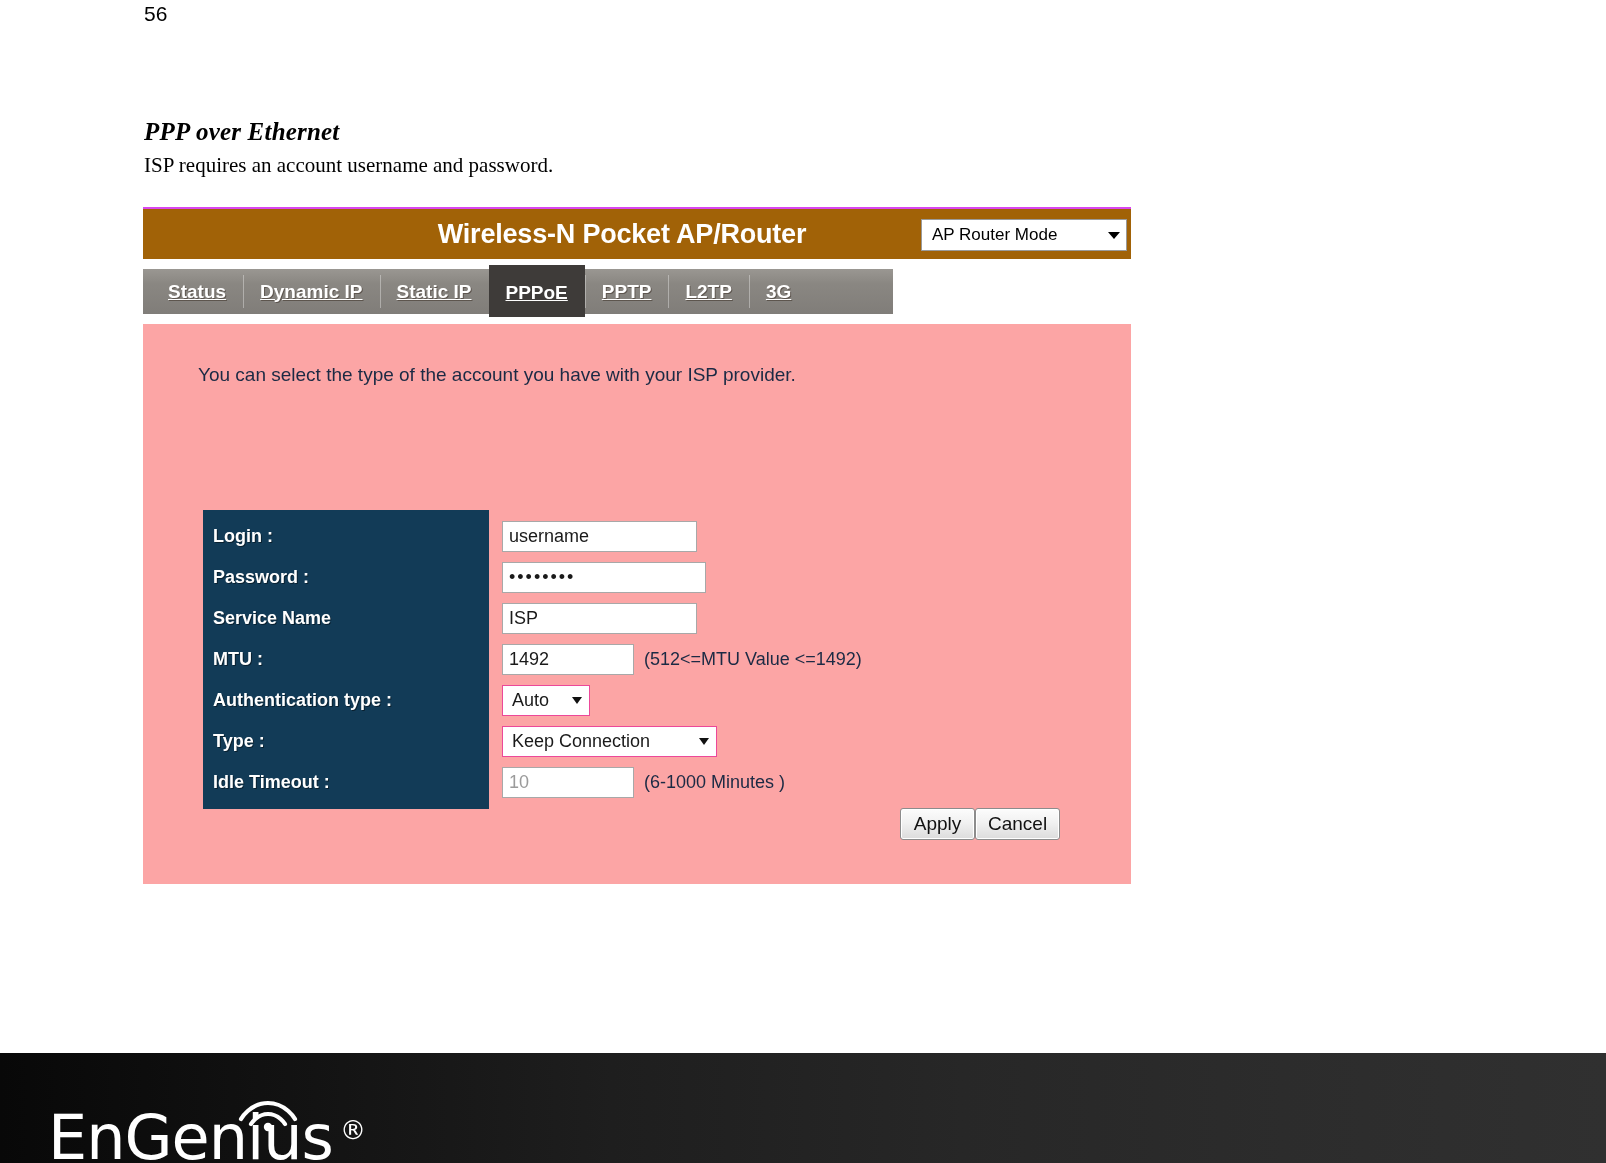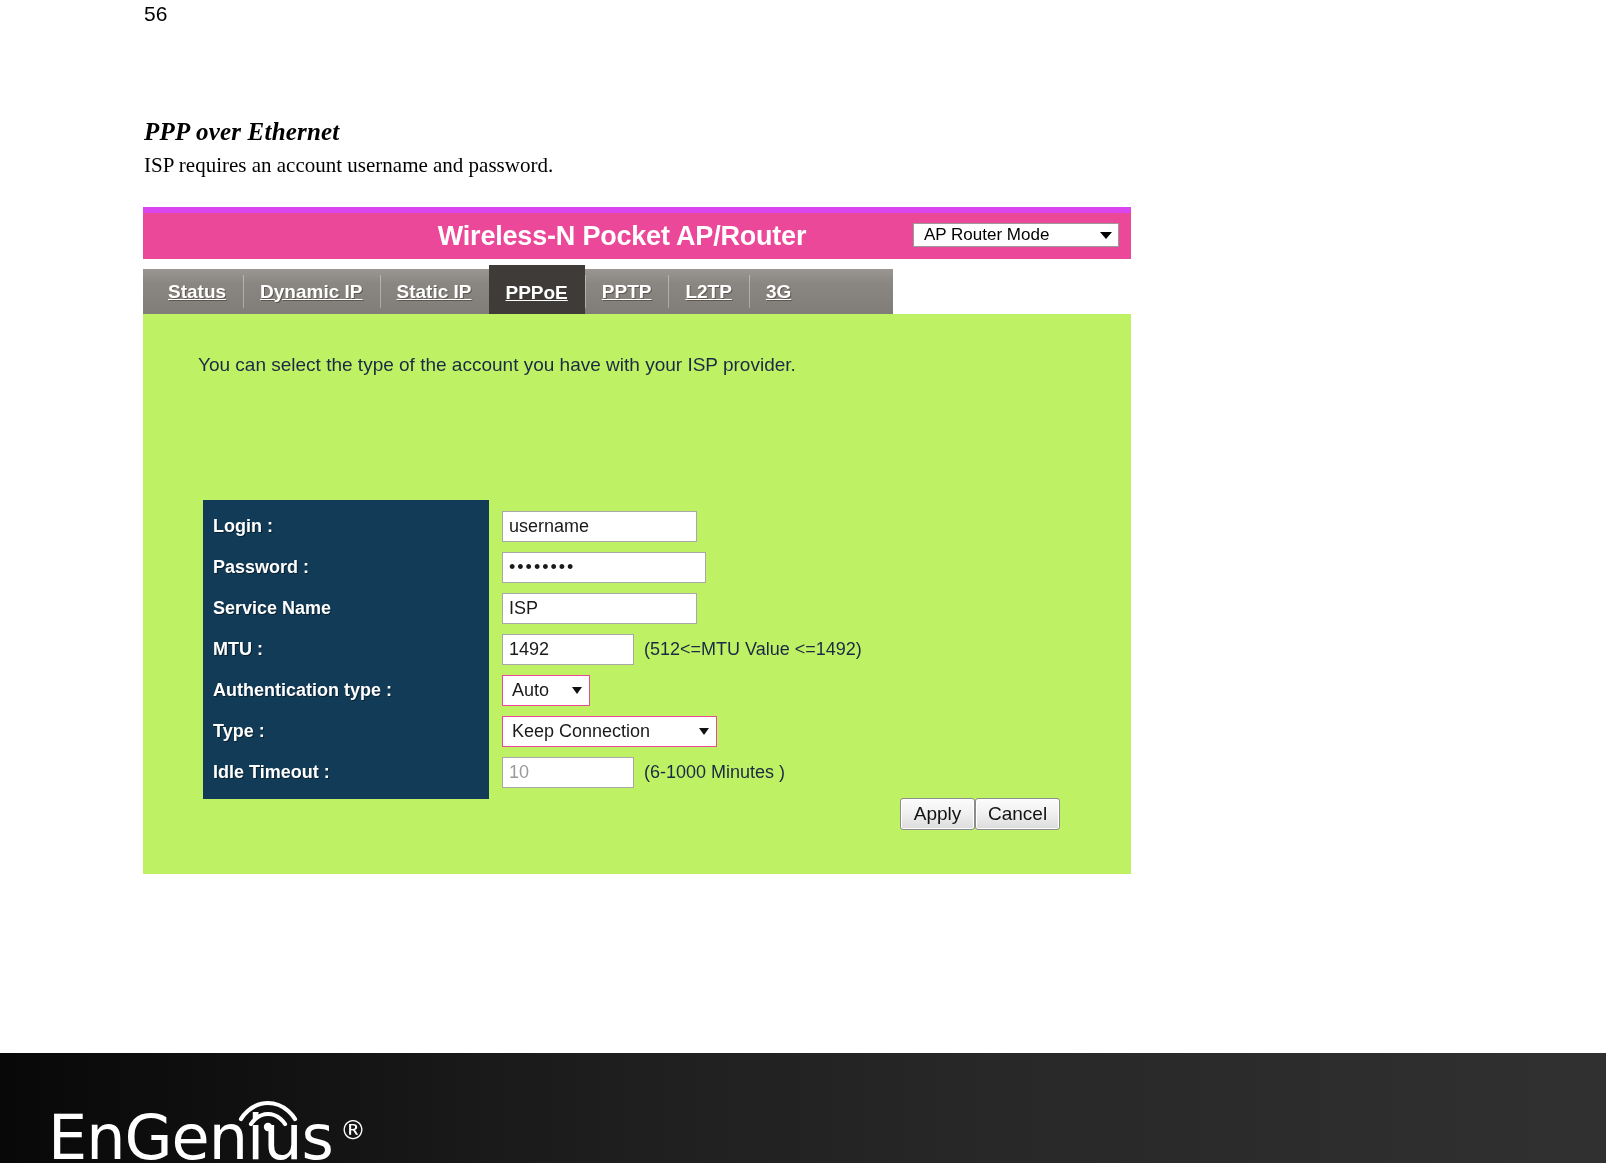--- a/index.html
+++ b/index.html
@@ -48,40 +48,40 @@
     position: absolute;
     left: 143px;
     top: 207px;
     width: 988px;
   }
 
   .ui-header {
     position: relative;
     width: 988px;
     height: 52px;
-    background: #ec4899;
-    border-top: 6px solid #d946ef;
+    background: #a16207;
+    border-top: 2px solid #d946ef;
     display: flex;
     align-items: center;
     justify-content: center;
   }
   .ui-header-title {
     font-family: "Liberation Sans", sans-serif;
     font-weight: bold;
     font-size: 27px;
     color: #ffffff;
     letter-spacing: -0.2px;
     margin-right: 30px;
   }
   .mode-select {
     position: absolute;
-    right: 12px;
+    right: 4px;
     top: 10px;
     width: 206px;
-    height: 24px;
+    height: 32px;
     background: #ffffff;
     border: 1px solid #9a9a9a;
     display: flex;
     align-items: center;
     padding: 0 6px 0 10px;
   }
   .mode-select-label {
     font-family: "Liberation Sans", sans-serif;
     font-size: 17px;
     color: #000;
@@ -129,23 +129,23 @@
     margin-top: -4px;
     align-items: center;
     padding-top: 4px;
   }
   .ui-tab.active::before { display: none; }
 
   
   .ui-content {
     position: absolute;
     left: 0px;
-    top: 107px;
+    top: 117px;
     width: 988px;
-    background: #bef264;
+    background: #fca5a5;
     font-family: "Liberation Sans", sans-serif;
   }
   .ui-intro {
     position: absolute;
     left: 55px;
     top: 40px;
     font-family: "Liberation Sans", sans-serif;
     font-size: 19px;
     color: #1b2a44;
     white-space: nowrap;

